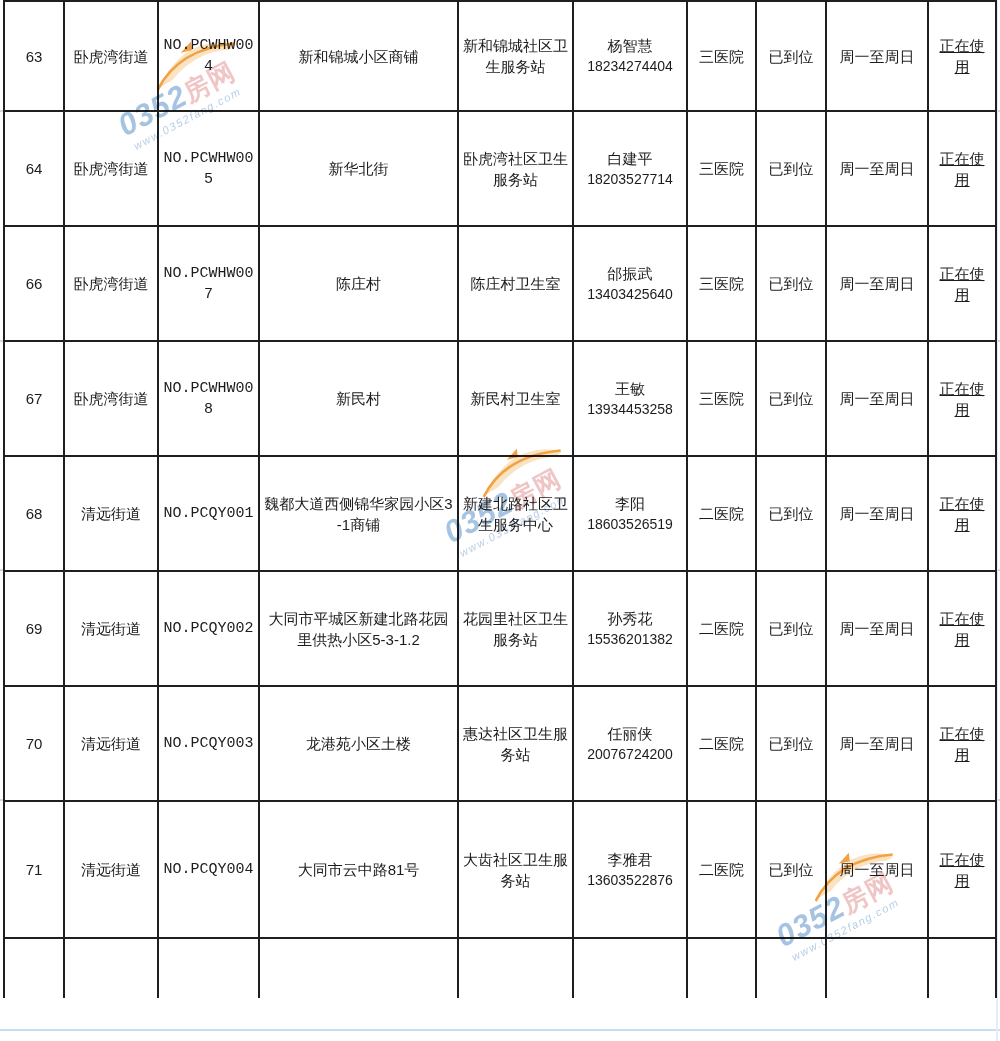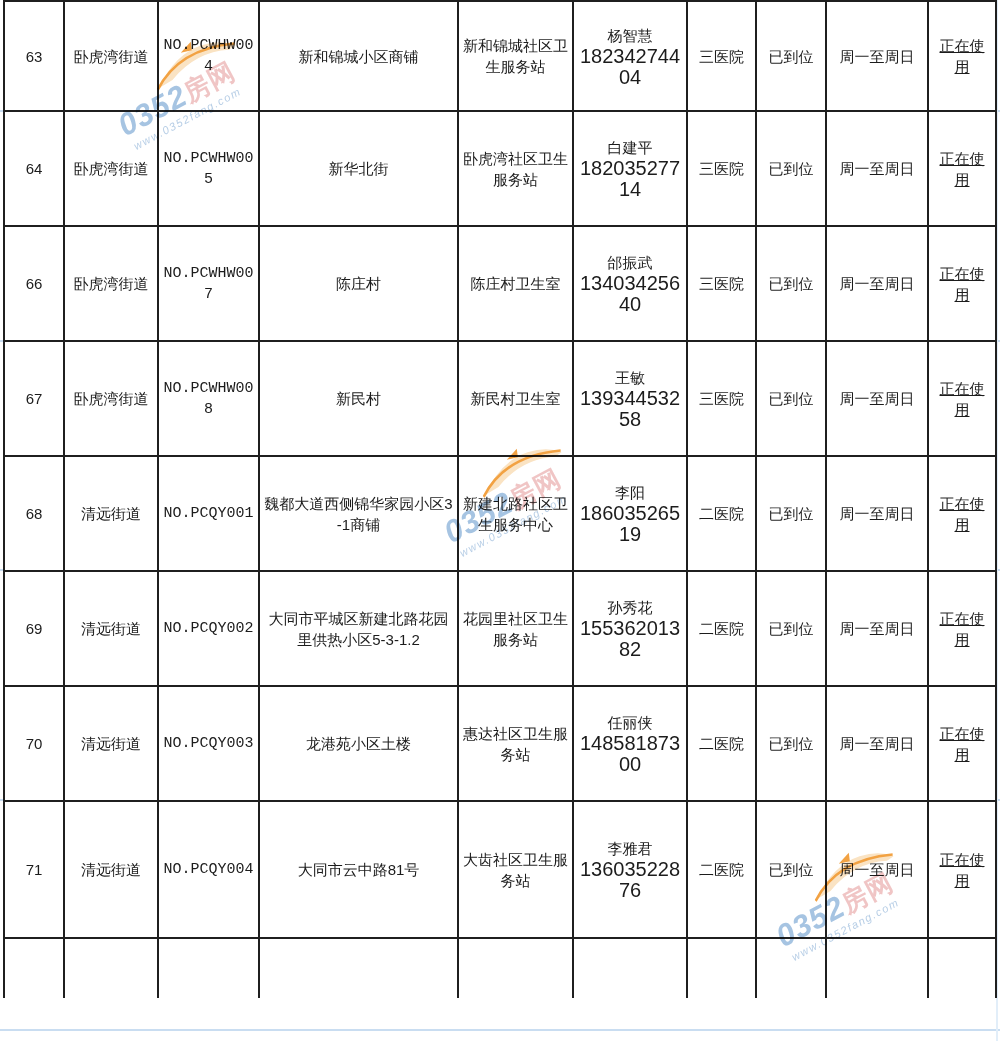--- a/index.html
+++ b/index.html
@@ -23,21 +23,21 @@
     text-align:center;vertical-align:middle;
     font-size:15px;line-height:21px;
     padding:0 4px;
     overflow:hidden;
     word-break:break-all;
   }
   td.c-code{font-family:"Liberation Mono","DejaVu Sans Mono",monospace;font-size:14px;padding:0 2px;}
   td.c-address{padding:0 14px;border-radius:15px;}
   td.c-station{padding:0 6px;margin-left:32px;}
   td.c-usage{text-align:left;padding:0 10px 0 3px;line-height:20px;text-decoration:underline;}
-  td.c-contact .phone{display:block;font-size:20px;}
+  td.c-contact .phone{display:block;font-size:14px;}
   tr.partial td{border-bottom:none;}
 
   
   .wm{
     position:absolute;width:170px;z-index:2;
     transform:rotate(-28deg);
     text-align:center;
     mix-blend-mode:multiply;
     pointer-events:none;
   }
@@ -171,21 +171,21 @@
     <td class="c-usage">正在使用</td>
   </tr>
       <tr style="height:115px">
     <td class="c-no">70</td>
     <td class="c-street">清远街道</td>
     <td class="c-code">NO.PCQY003</td>
     <td class="c-address">龙港苑小区土楼</td>
     <td class="c-station">惠达社区卫生服务站</td>
     <td class="c-contact">
       <span class="name">任丽侠</span>
-      <span class="phone">14858187300</span>
+      <span class="phone">20076724200</span>
     </td>
     <td class="c-hospital">二医院</td>
     <td class="c-status">已到位</td>
     <td class="c-days">周一至周日</td>
     <td class="c-usage">正在使用</td>
   </tr>
       <tr style="height:137px">
     <td class="c-no">71</td>
     <td class="c-street">清远街道</td>
     <td class="c-code">NO.PCQY004</td>

